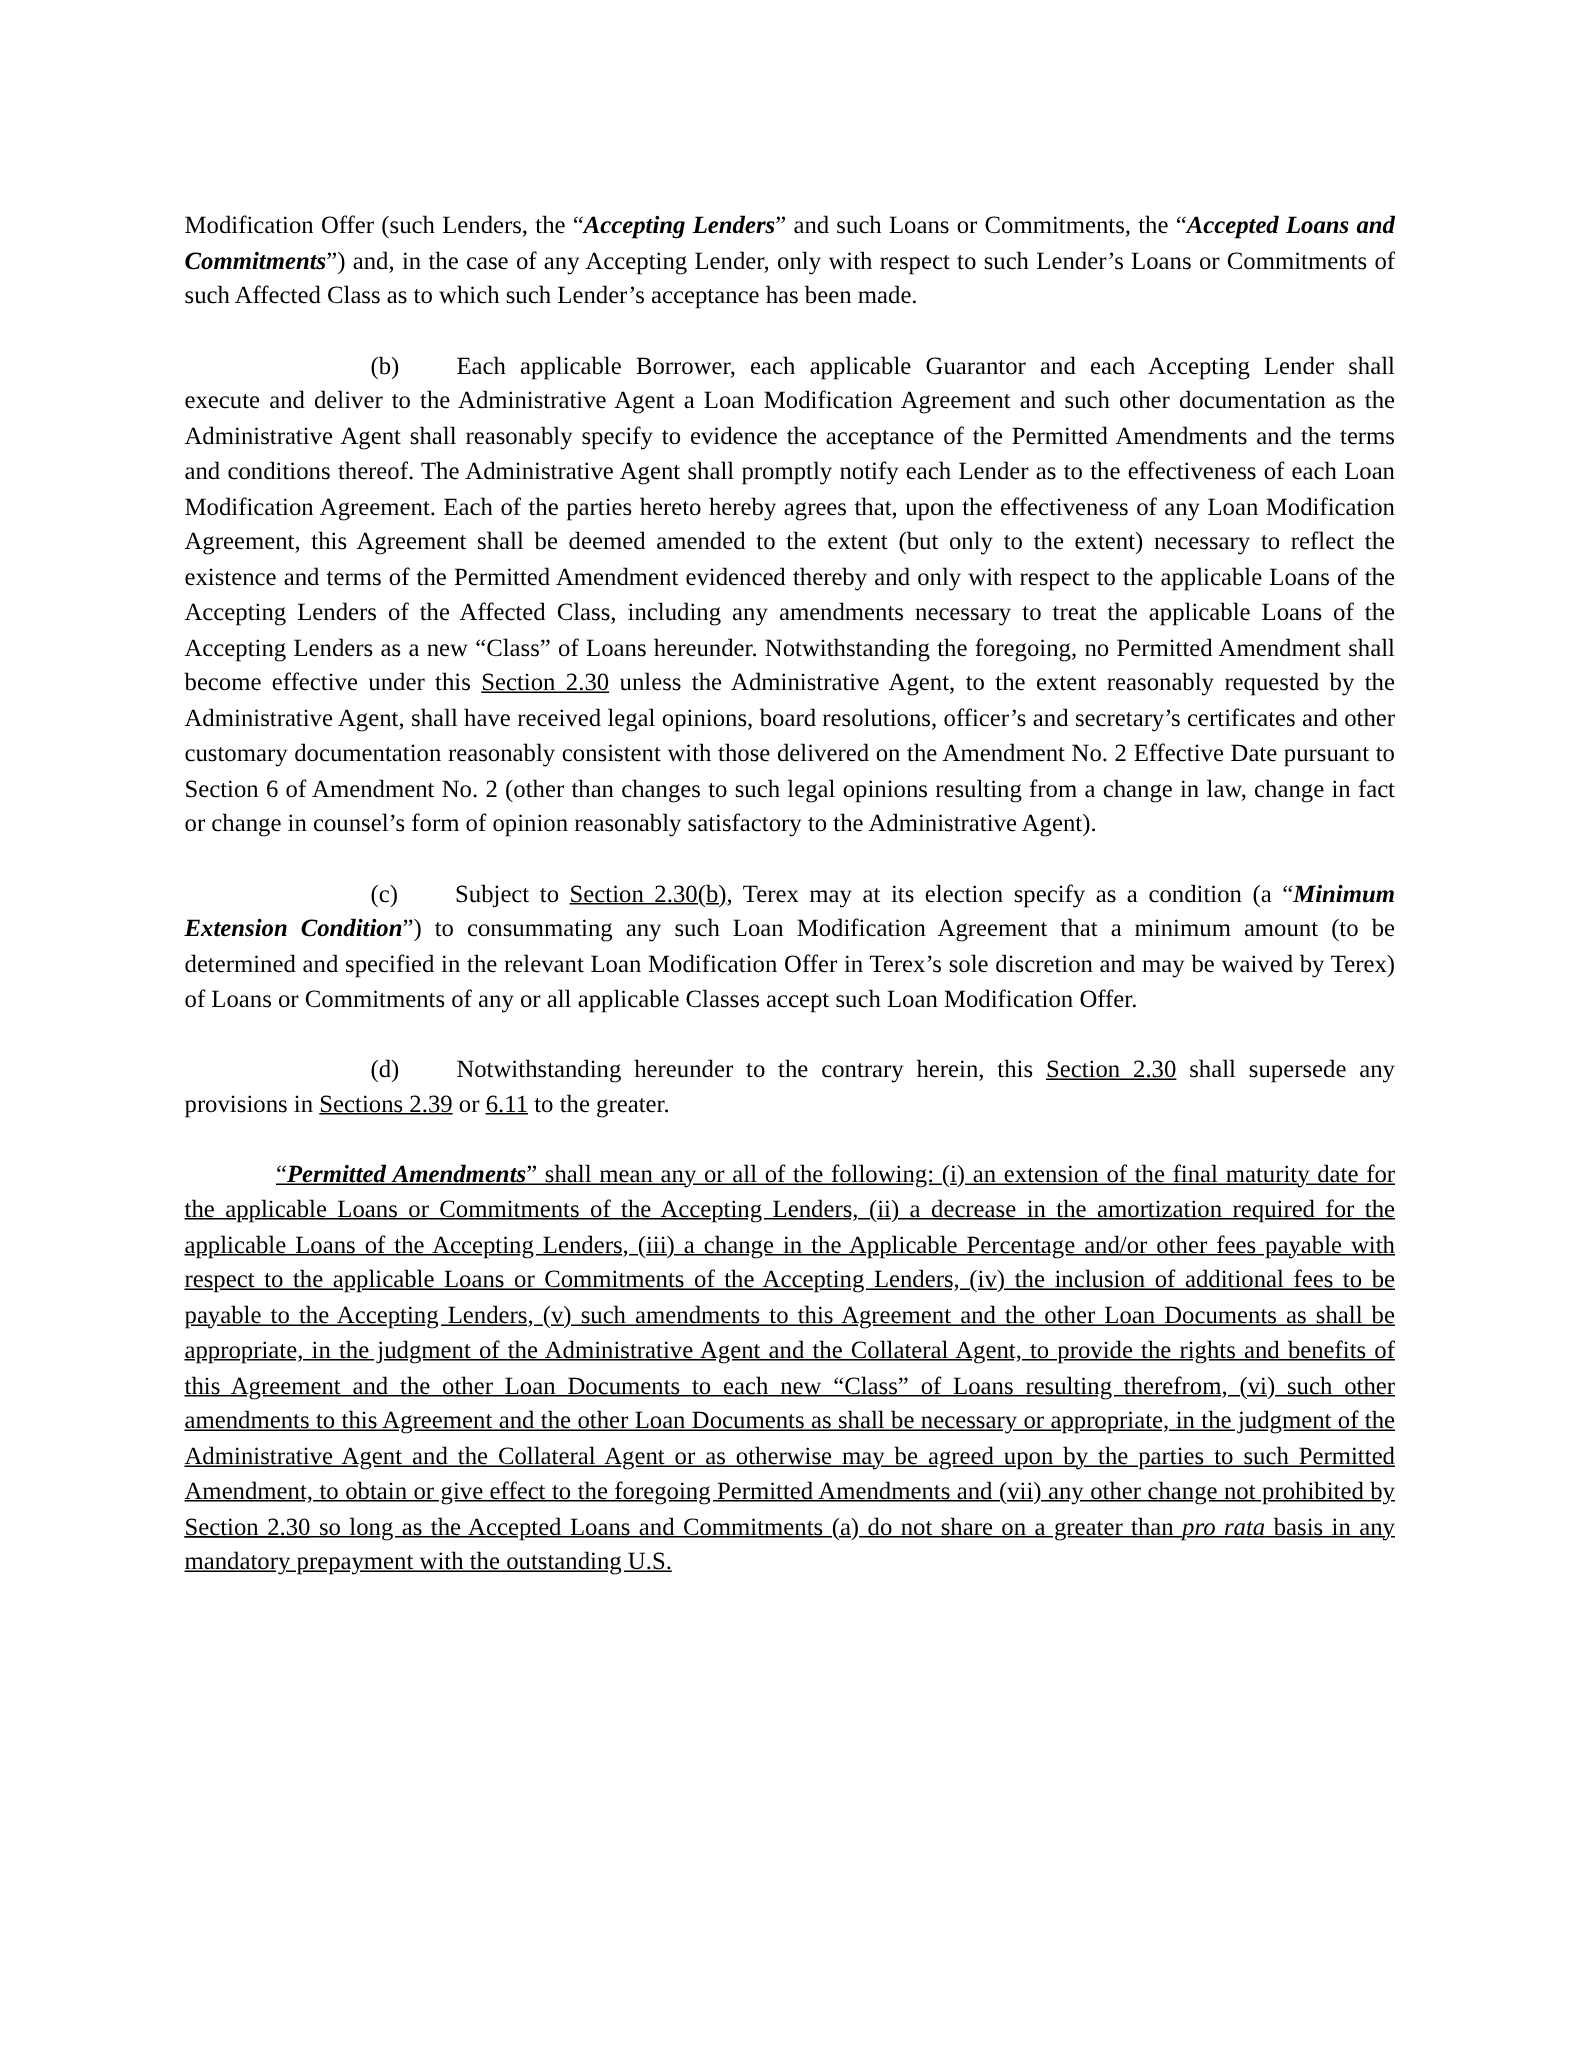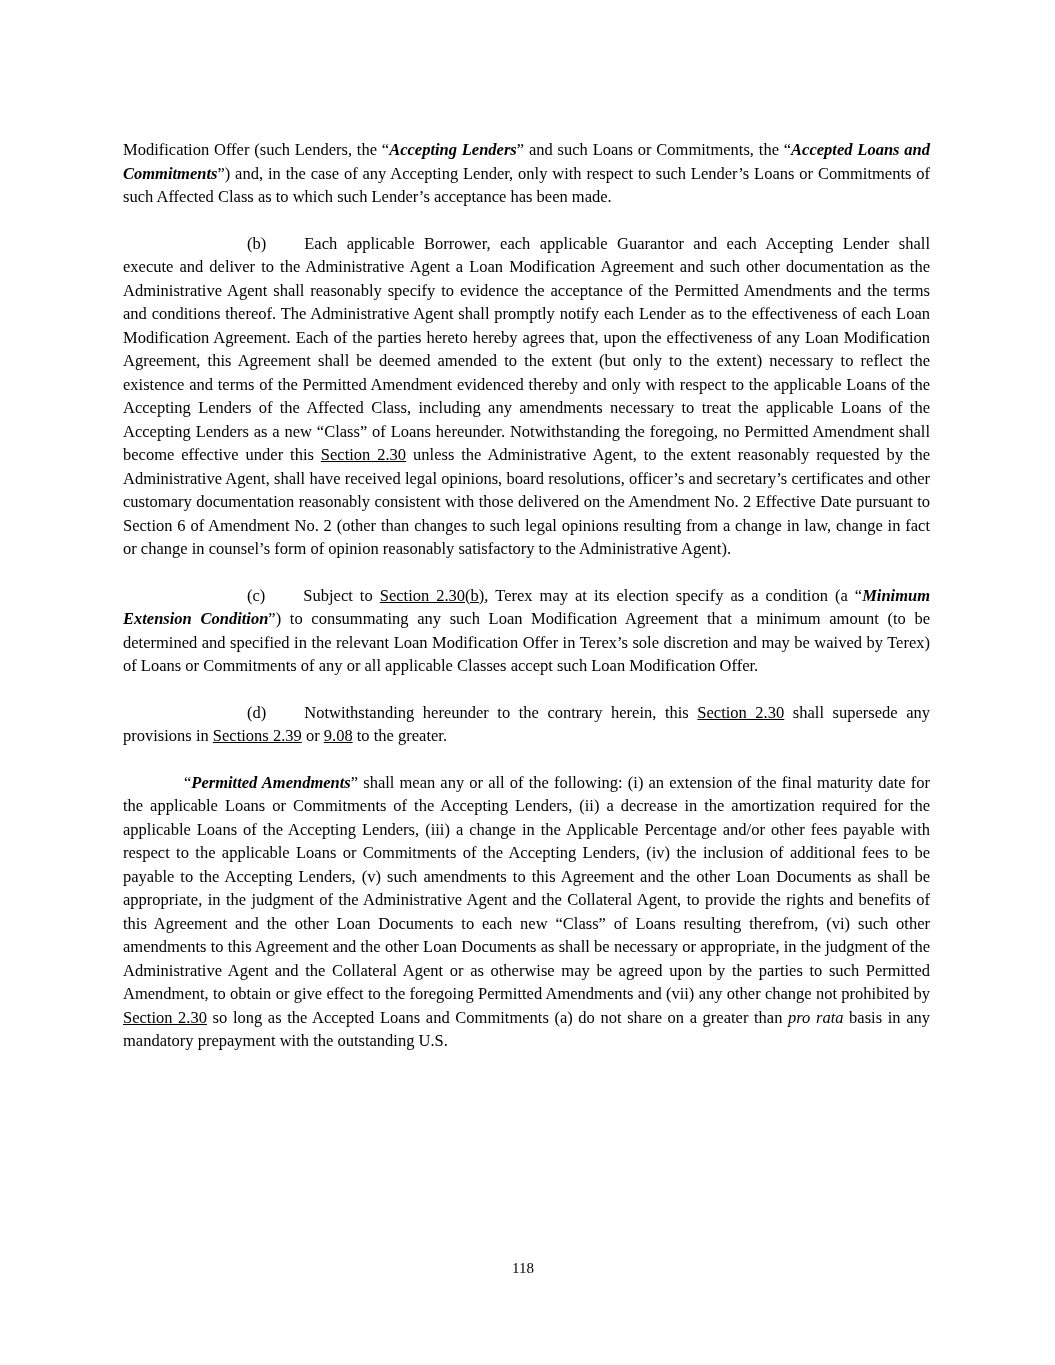--- a/index.html
+++ b/index.html
@@ -24,21 +24,21 @@
     width: 807px;
     font-size: 16.5px;
     line-height: 23.5px;
     text-align: justify;
   }
   .para {
     margin: 0 0 23px 0;
   }
   .para-continuation { text-indent: 0; }
   .para-subsection  { text-indent: 124px; }
-  .para-definition  { text-indent: 61px; }
+  .para-definition  { text-indent: 61px; text-decoration: underline; }
   .seg-bi { font-weight: bold; font-style: italic; }
   .seg-u  { text-decoration: underline; }
   .seg-i  { font-style: italic; }
   .seg-tab { display: inline-block; width: 38px; }
   .page-number {
     position: absolute;
     left: 0;
     right: 0;
     top: 1238px;
     text-align: center;
@@ -47,17 +47,16 @@
   }
 </style>
 </head>
 <body>
 
 <div class="page">
   <div class="content">
       <p class="para para-continuation"><span>Modification Offer (such Lenders, the “</span><span class="seg-bi">Accepting Lenders</span><span>” and such Loans or Commitments, the “</span><span class="seg-bi">Accepted Loans and Commitments</span><span>”) and, in the case of any Accepting Lender, only with respect to such Lender’s Loans or Commitments of such Affected Class as to which such Lender’s acceptance has been made.</span></p>
       <p class="para para-subsection"><span>(b)</span><span class="seg-tab"></span><span>Each applicable Borrower, each applicable Guarantor and each Accepting Lender shall execute and deliver to the Administrative Agent a Loan Modification Agreement and such other documentation as the Administrative Agent shall reasonably specify to evidence the acceptance of the Permitted Amendments and the terms and conditions thereof.  The Administrative Agent shall promptly notify each Lender as to the effectiveness of each Loan Modification Agreement.  Each of the parties hereto hereby agrees that, upon the effectiveness of any Loan Modification Agreement, this Agreement shall be deemed amended to the extent (but only to the extent) necessary to reflect the existence and terms of the Permitted Amendment evidenced thereby and only with respect to the applicable Loans of the Accepting Lenders of the Affected Class, including any amendments necessary to treat the applicable Loans of the Accepting Lenders as a new “Class” of Loans hereunder.  Notwithstanding the foregoing, no Permitted Amendment shall become effective under this </span><span class="seg-u">Section 2.30</span><span> unless the Administrative Agent, to the extent reasonably requested by the Administrative Agent, shall have received legal opinions, board resolutions, officer’s and secretary’s certificates and other customary documentation reasonably consistent with those delivered on the Amendment No. 2 Effective Date pursuant to Section 6 of Amendment No. 2 (other than changes to such legal opinions resulting from a change in law, change in fact or change in counsel’s form of opinion reasonably satisfactory to the Administrative Agent).</span></p>
       <p class="para para-subsection"><span>(c)</span><span class="seg-tab"></span><span>Subject to </span><span class="seg-u">Section 2.30(b)</span><span>, Terex may at its election specify as a condition (a “</span><span class="seg-bi">Minimum Extension Condition</span><span>”) to consummating any such Loan Modification Agreement that a minimum amount (to be determined and specified in the relevant Loan Modification Offer in Terex’s sole discretion and may be waived by Terex) of Loans or Commitments of any or all applicable Classes accept such Loan Modification Offer.</span></p>
-      <p class="para para-subsection"><span>(d)</span><span class="seg-tab"></span><span>Notwithstanding hereunder to the contrary herein, this </span><span class="seg-u">Section 2.30</span><span> shall supersede any provisions in </span><span class="seg-u">Sections 2.39</span><span> or </span><span class="seg-u">9.08</span><span> to the greater.</span></p>
+      <p class="para para-subsection"><span>(d)</span><span class="seg-tab"></span><span>Notwithstanding hereunder to the contrary herein, this </span><span class="seg-u">Section 2.30</span><span> shall supersede any provisions in </span><span class="seg-u">Sections 2.39</span><span> or </span><span class="seg-u">6.11</span><span> to the greater.</span></p>
       <p class="para para-definition"><span>“</span><span class="seg-bi">Permitted Amendments</span><span>” shall mean any or all of the following:  (i) an extension of the final maturity date for the applicable Loans or Commitments of the Accepting Lenders, (ii) a decrease in the amortization required for the applicable Loans of the Accepting Lenders, (iii) a change in the Applicable Percentage and/or other fees payable with respect to the applicable Loans or Commitments of the Accepting Lenders, (iv) the inclusion of additional fees to be payable to the Accepting Lenders, (v) such amendments to this Agreement and the other Loan Documents as shall be appropriate, in the judgment of the Administrative Agent and the Collateral Agent, to provide the rights and benefits of this Agreement and the other Loan Documents to each new “Class” of Loans resulting therefrom, (vi) such other amendments to this Agreement and the other Loan Documents as shall be necessary or appropriate, in the judgment of the Administrative Agent and the Collateral Agent or as otherwise may be agreed upon by the parties to such Permitted Amendment, to obtain or give effect to the foregoing Permitted Amendments and (vii) any other change not prohibited by </span><span class="seg-u">Section 2.30</span><span> so long as the Accepted Loans and Commitments (a) do not share on a greater than </span><span class="seg-i">pro rata</span><span> basis in any mandatory prepayment with the outstanding U.S.</span></p>
     </div>
-  <div class="page-number">118</div>
 </div>
 
 </body></html>

